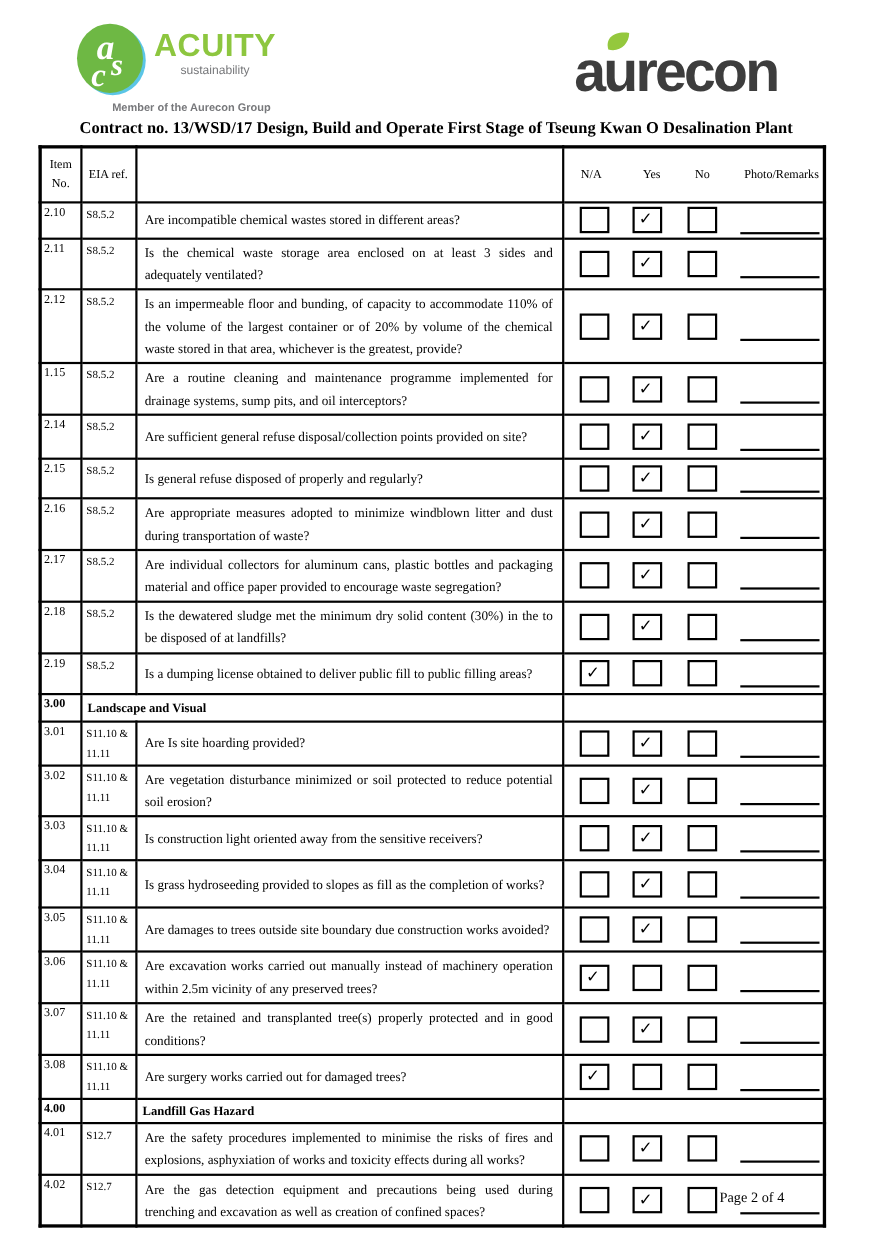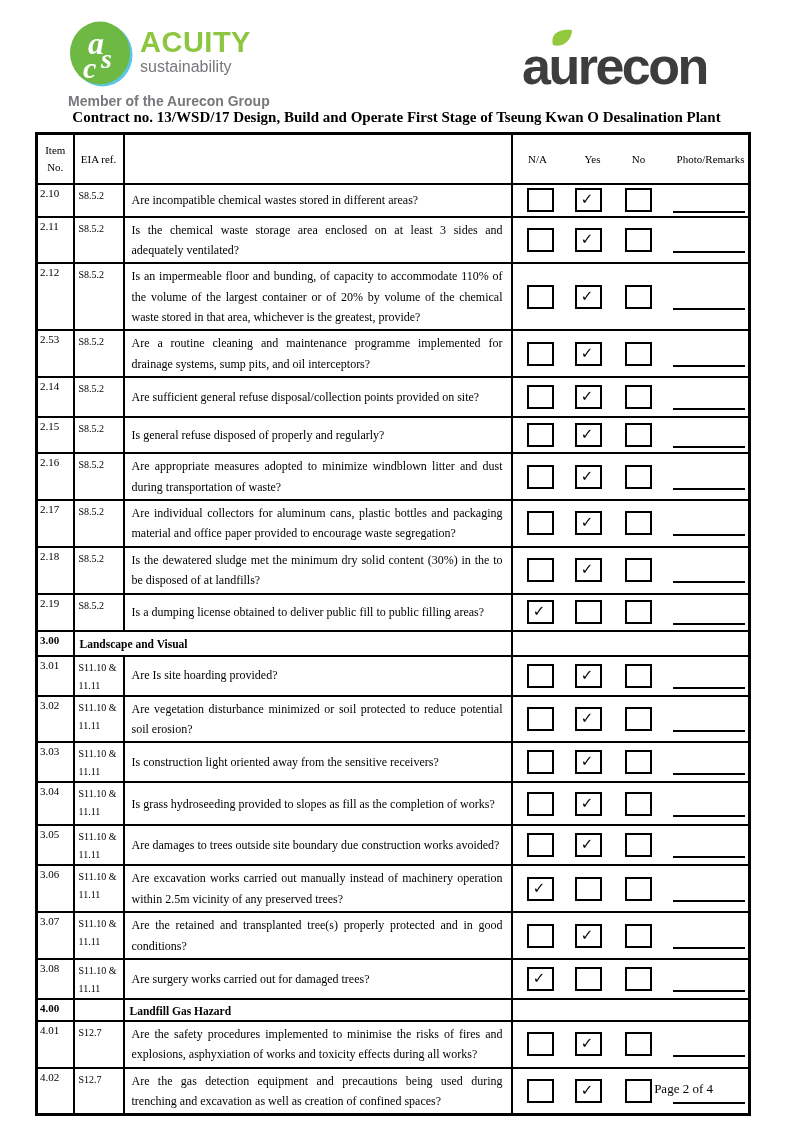--- a/index.html
+++ b/index.html
@@ -12,23 +12,23 @@
     margin: 0 auto;
     overflow: hidden;
   }
 
   
   .logo-acuity { position:absolute; left:68px; top:20px; }
   .acuity-top { display:flex; align-items:flex-start; }
   .acuity-mark { display:block; }
   .acuity-text { margin-left:6px; margin-top:8px; font-family:"Liberation Sans", sans-serif; }
   .acuity-name { font-size:29px; font-weight:bold; color:var(--acuity-wordmark-green,#8dc63f); letter-spacing:.5px; line-height:1; }
-  .acuity-sub  { font-size:16px; color:var(--acuity-gray,#77787b); text-align:left; margin-top:1px; }
-  .acuity-member { font-family:"Liberation Sans", sans-serif; font-size:14px; font-weight:bold;
-                   color:var(--acuity-gray,#6d6e71); margin-top:5px; }
+  .acuity-sub  { font-size:11px; color:var(--acuity-gray,#77787b); text-align:center; margin-top:1px; }
+  .acuity-member { font-family:"Liberation Sans", sans-serif; font-size:10px; font-weight:bold;
+                   color:var(--acuity-gray,#6d6e71); margin-top:5px; margin-left:34px; }
 
   .logo-aurecon { position:absolute; right:56px; top:28px; width:215px; height:70px;
                   font-family:"Liberation Sans", sans-serif; }
   .aurecon-leaf { position:absolute; left:28px; top:0; }
   .aurecon-word { position:absolute; left:0; top:10px; font-size:52px; font-weight:bold;
                   color:var(--aurecon-dark,#3d3d3d); letter-spacing:-2.5px; line-height:1.1; }
 
   
   .doc-title { position:absolute; top:109px; left:30px; right:30px; text-align:center;
                font-size:15px; font-weight:bold; white-space:nowrap; }
@@ -158,21 +158,21 @@
     <td class="c-checks">
       <span class="cb cb-na"></span>
       <span class="cb cb-yes">
               <span class="mark">✓</span>
             </span>
       <span class="cb cb-no"></span>
       <span class="remark-line"></span>
     </td>
   </tr>
         <tr style="height: 40px;">
-    <td class="c-item">2.53</td>
+    <td class="c-item">1.15</td>
     <td class="c-eia">S8.5.2</td>
     <td class="c-q">Are a routine cleaning and maintenance programme implemented for drainage systems, sump pits, and oil interceptors?</td>
     <td class="c-checks">
       <span class="cb cb-na"></span>
       <span class="cb cb-yes">
               <span class="mark">✓</span>
             </span>
       <span class="cb cb-no"></span>
       <span class="remark-line"></span>
     </td>

